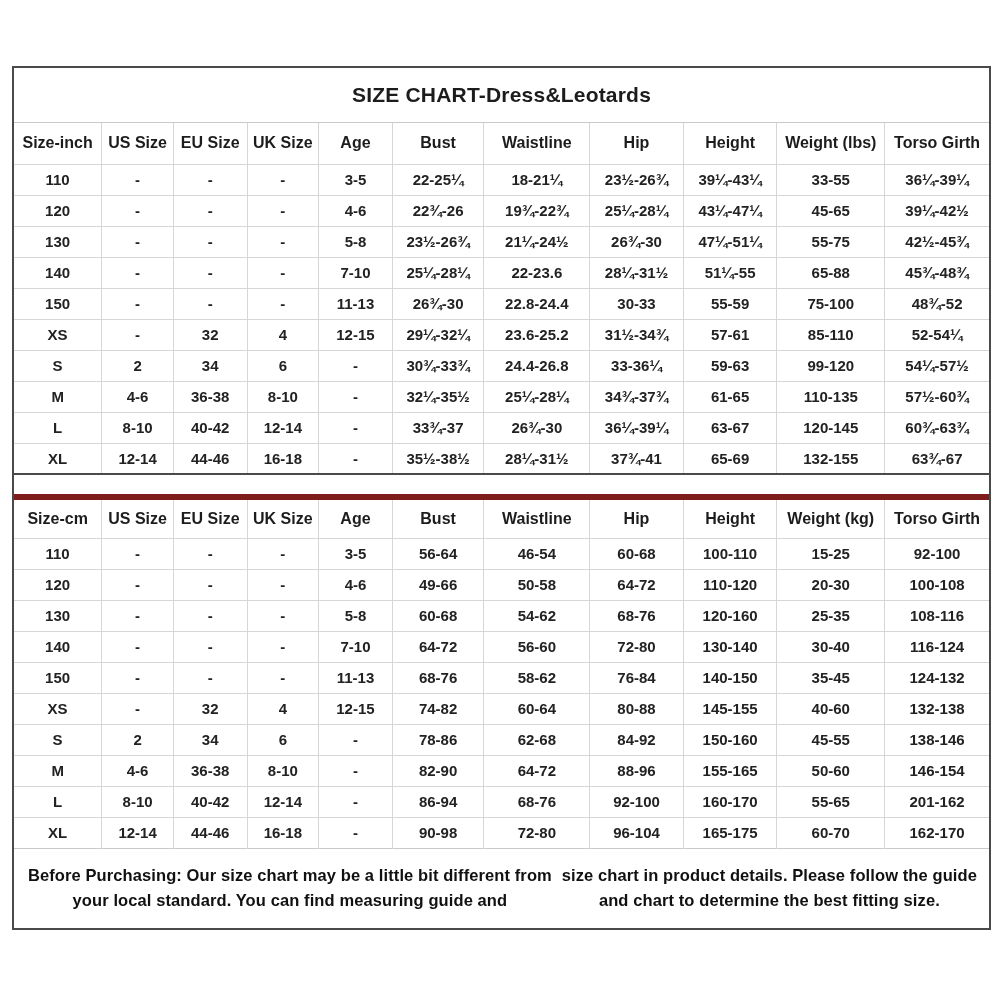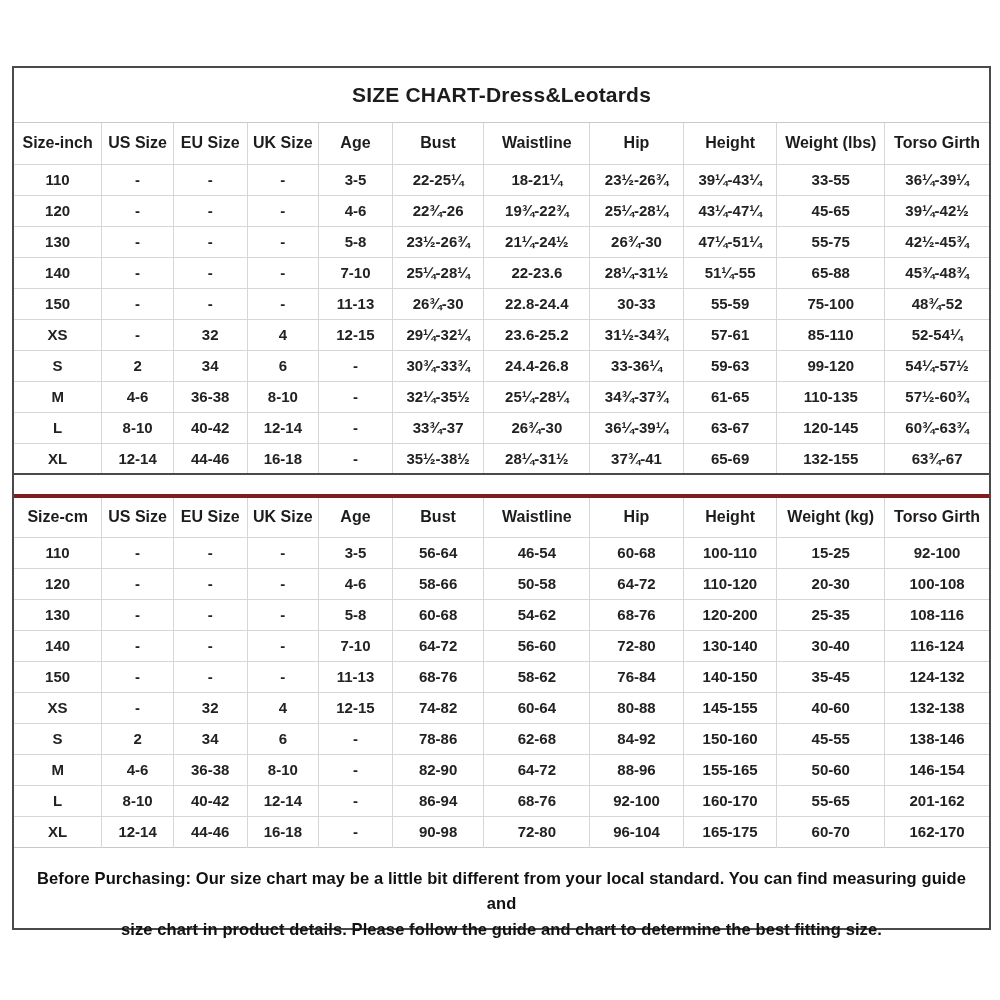--- a/index.html
+++ b/index.html
@@ -53,35 +53,35 @@
     font-size: 15px;
     font-weight: bold;
     color: #222222;
   }
   table.size-table th:first-child, table.size-table td:first-child { border-left: none; }
   table.size-table th:last-child, table.size-table td:last-child { border-right: none; }
   table.size-table tr:first-child th { border-top: none; margin-left: 16px; }
   #table-inch { border-bottom: 2px solid #4a4a4a; }
   #table-inch tbody tr:last-child td { border-bottom: none; }
   .table-gap { height: 19px; flex: 0 0 19px; background: #ffffff; }
-  #table-cm { border-top: 4px solid #7f1d1d; border-bottom: 1px solid #c9c9c9; padding-left: 44px; }
+  #table-cm { border-top: 6px solid #7f1d1d; border-bottom: 1px solid #c9c9c9; padding-left: 44px; }
   #table-cm tbody tr:last-child td { border-bottom: none; }
   .footer-note {
     flex: 1;
     display: flex;
-    flex-direction: column;
+    flex-direction: row;
     align-items: center;
     justify-content: center;
     text-align: center;
     font-size: 16.5px;
     font-weight: bold;
     letter-spacing: 0.1px;
     line-height: 1.55;
     color: #111111;
-    padding: 18px 8px;
+    padding: 2px 8px;
   }
 </style>
 </head>
 <body>
 
 <div class="page">
   <div class="chart-box">
 
     <div class="title">SIZE CHART-Dress&amp;Leotards</div>
 
@@ -292,37 +292,37 @@
             <td>100-110</td>
             <td>15-25</td>
             <td>92-100</td>
           </tr>
           <tr>
             <td>120</td>
             <td>-</td>
             <td>-</td>
             <td>-</td>
             <td>4-6</td>
-            <td>58-66</td>
+            <td>49-66</td>
             <td>50-58</td>
             <td>64-72</td>
             <td>110-120</td>
             <td>20-30</td>
             <td>100-108</td>
           </tr>
           <tr>
             <td>130</td>
             <td>-</td>
             <td>-</td>
             <td>-</td>
             <td>5-8</td>
             <td>60-68</td>
             <td>54-62</td>
             <td>68-76</td>
-            <td>120-200</td>
+            <td>120-160</td>
             <td>25-35</td>
             <td>108-116</td>
           </tr>
           <tr>
             <td>140</td>
             <td>-</td>
             <td>-</td>
             <td>-</td>
             <td>7-10</td>
             <td>64-72</td>

